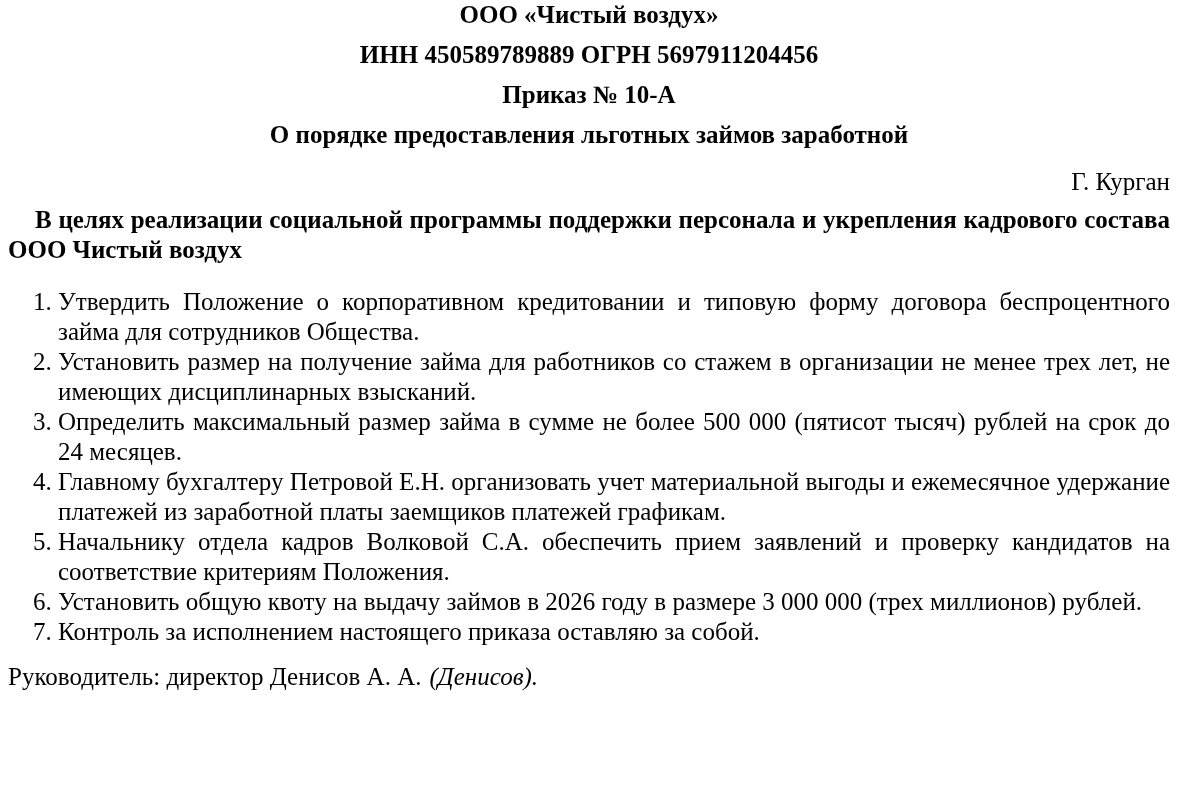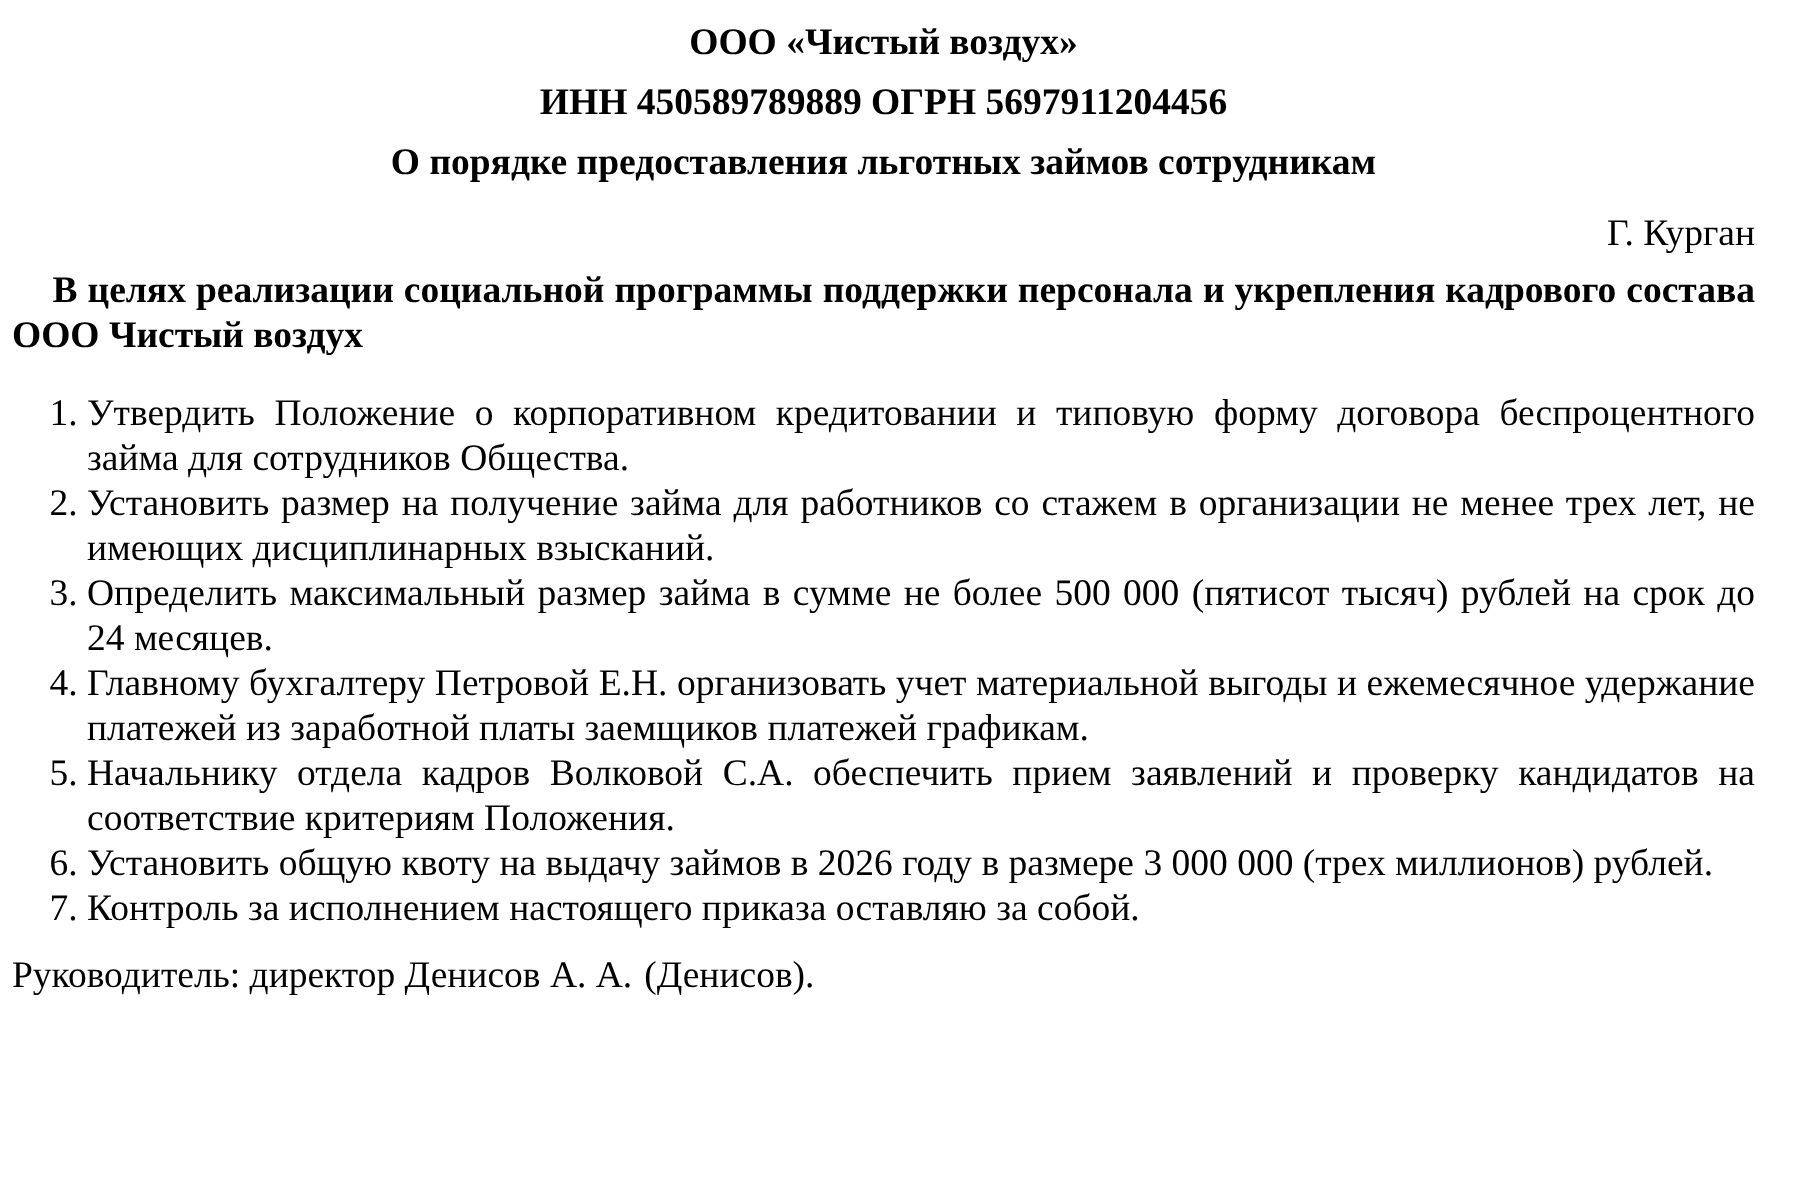--- a/index.html
+++ b/index.html
@@ -9,21 +9,21 @@
   }
   .page {
     width: 1195px;
     height: 794px;
     box-sizing: border-box;
     background: #ffffff;
     color: #000000;
     font-family: "Liberation Serif", "DejaVu Serif", serif;
     font-size: 25px;
     line-height: 30px;
-    padding: 14px 25px 0 8px;
+    padding: 0 25px 0 8px;
     overflow: hidden;
     position: relative;
   }
   .hdr {
     text-align: center;
     font-weight: bold;
     margin-bottom: 10px;
     white-space: nowrap;
   }
   .place-date-row {
@@ -58,31 +58,33 @@
   }
   .item .num {
     position: absolute;
     left: 25px;
     top: 0;
   }
   .signature {
     margin-top: 15px;
   }
   .sig-name {
+    font-style: italic;
     margin-left: 8px;
   }
 </style>
 </head>
 <body>
 
 <div class="page">
 
   <div class="hdr">ООО «Чистый воздух»</div>
   <div class="hdr">ИНН 450589789889 ОГРН 5697911204456</div>
-  <div class="hdr">О порядке предоставления льготных займов сотрудникам</div>
+  <div class="hdr">Приказ № 10-А</div>
+  <div class="hdr">О порядке предоставления льготных займов заработной</div>
 
   <div class="place-date-row">
     <span>Г. Курган</span>
   </div>
 
   <div class="intro">В целях реализации социальной программы поддержки персонала и укрепления кадрового состава ООО Чистый воздух</div>
 
 
   <div class="items">
       <div class="item"><span class="num">1.</span><span>Утвердить Положение о корпоративном кредитовании и типовую форму договора беспроцентного займа для сотрудников Общества.</span></div>

